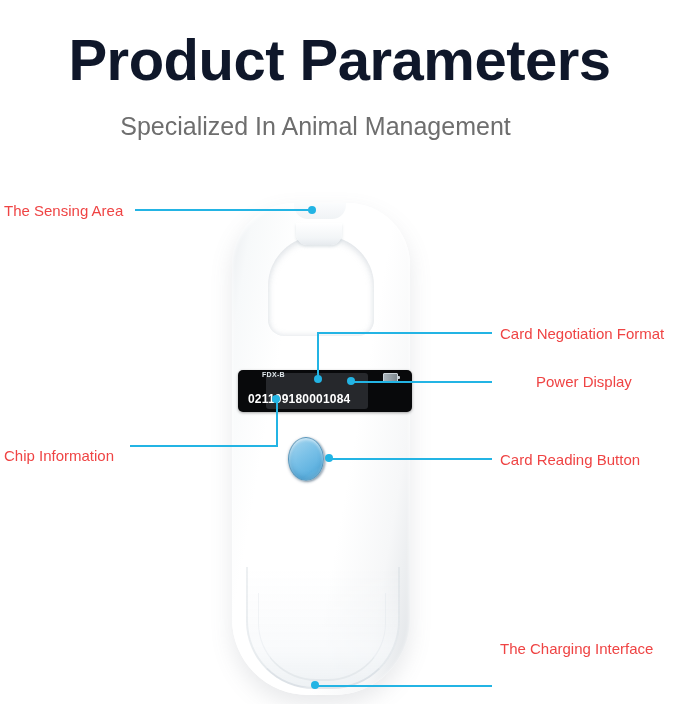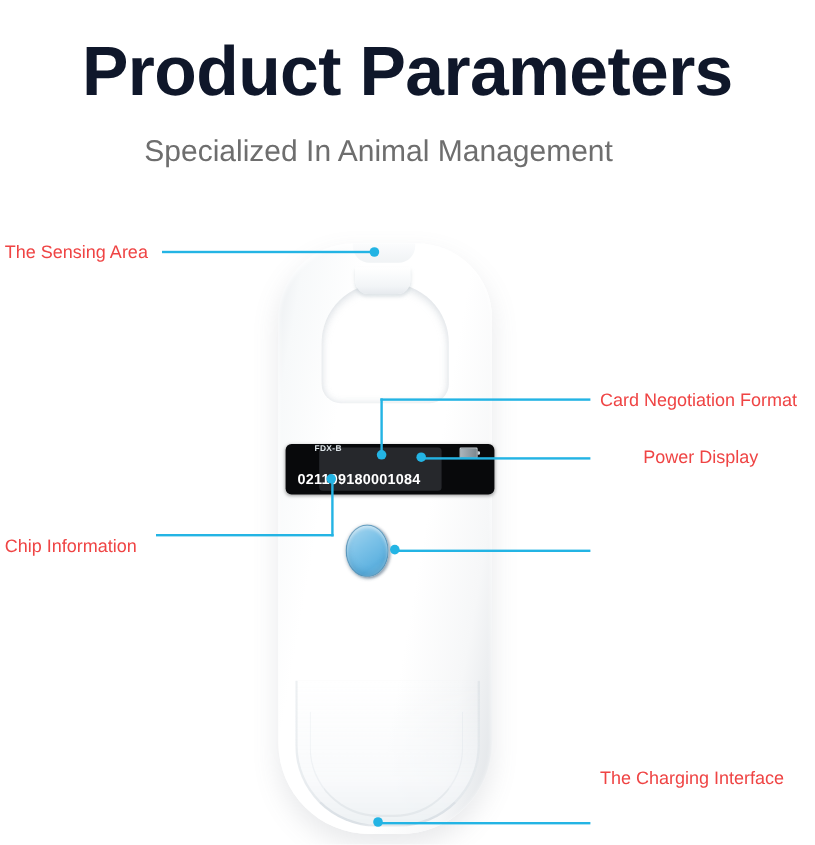--- a/index.html
+++ b/index.html
@@ -272,20 +272,21 @@
 
   <div class="lbl" style="left:500px; top:326px;">Card Negotiation Format</div>
   <div class="ln ln-h" style="left:317px; top:332px; width:175px;"></div>
   <div class="ln ln-v" style="left:317px; top:332px; height:48px;"></div>
   <div class="dot" style="left:314px; top:375px;"></div>
 
   <div class="lbl" style="left:500px; top:374px;margin-left:36px;">Power Display</div>
   <div class="ln ln-h" style="left:352px; top:381px; width:140px;"></div>
   <div class="dot" style="left:347px; top:377px;"></div>
 
+  <div class="lbl" style="left:500px; top:452px;">Card Reading Button</div>
   <div class="ln ln-h" style="left:330px; top:458px; width:162px;"></div>
   <div class="dot" style="left:325px; top:454px;"></div>
 
   <div class="lbl" style="left:500px; top:641px;">The Charging Interface</div>
   <div class="ln ln-h" style="left:316px; top:685px; width:176px;"></div>
   <div class="dot" style="left:311px; top:681px;"></div>
 
 </div>
 
 </body></html>

